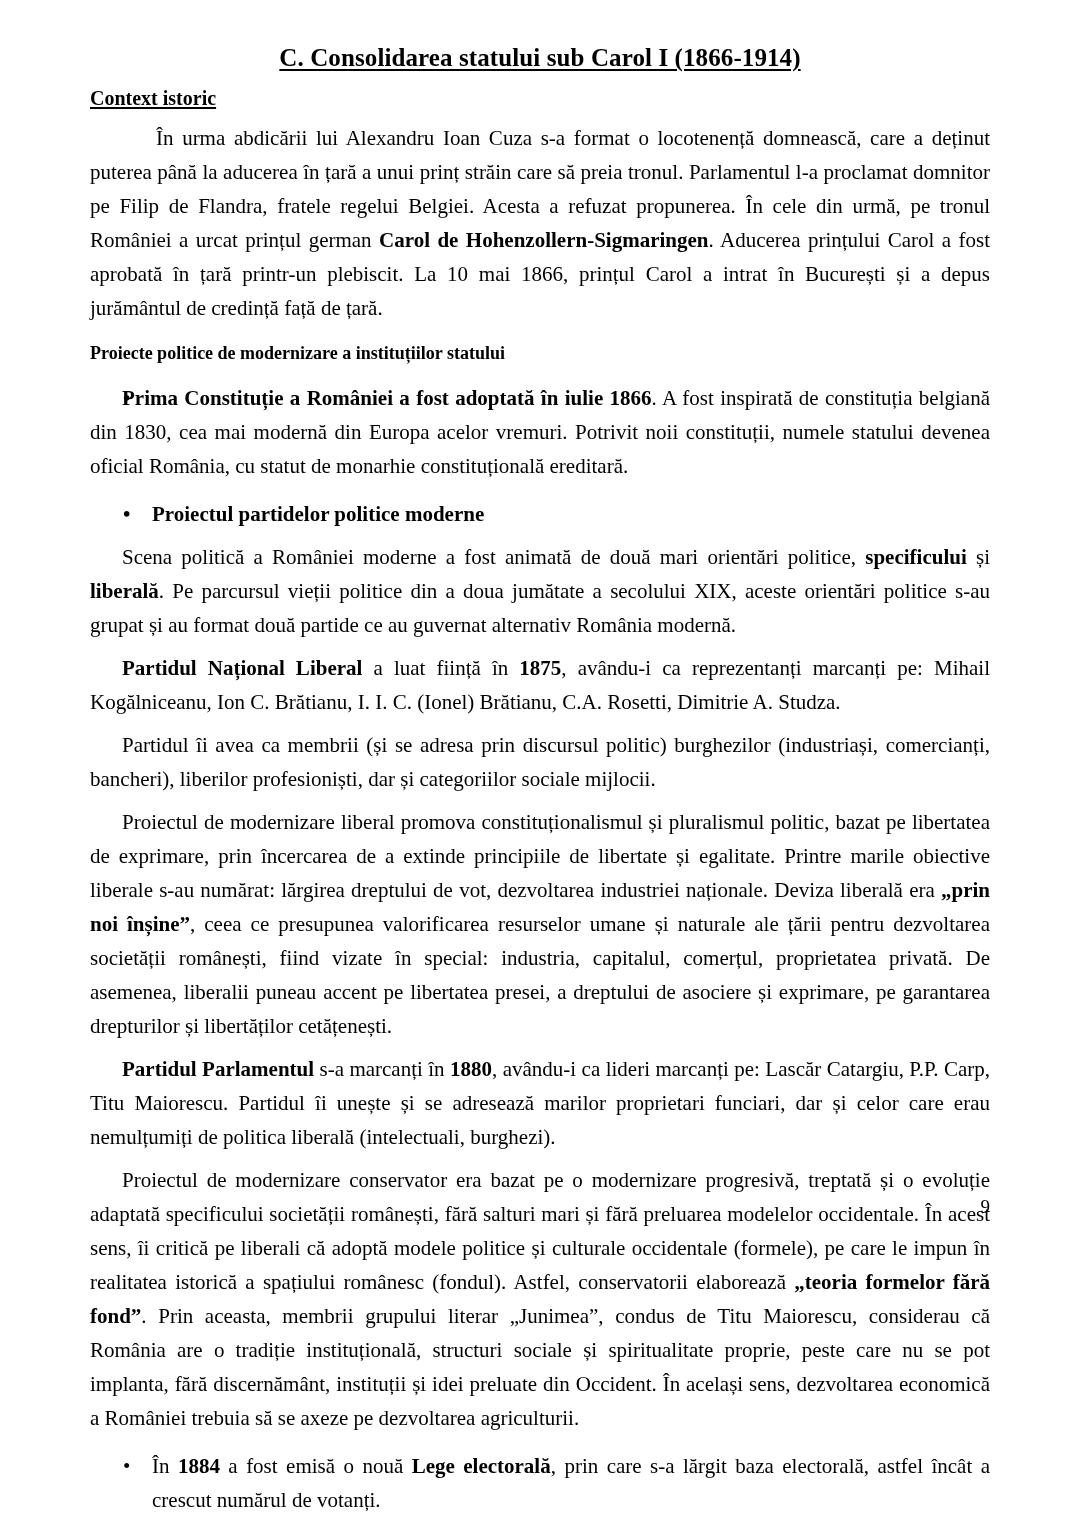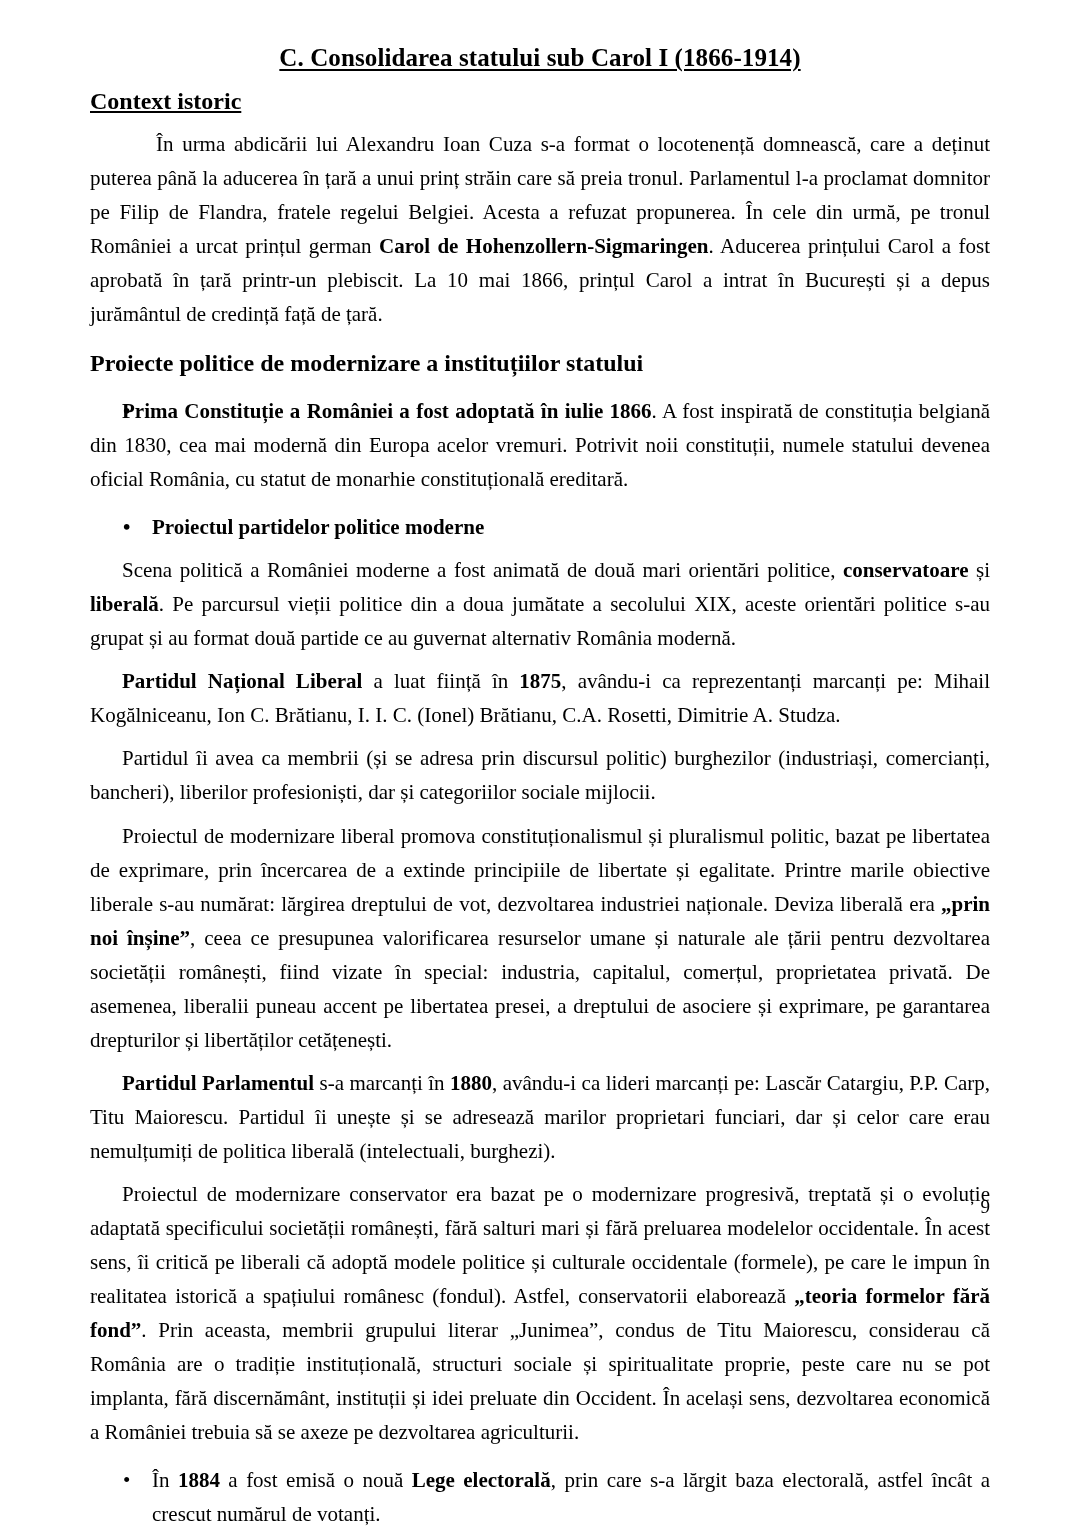--- a/index.html
+++ b/index.html
@@ -34,34 +34,34 @@
     letter-spacing: 0.1px;
   }
   .doc-title .u {
     text-decoration: underline;
     text-underline-offset: 3px;
     text-decoration-thickness: 2px;
   }
 
   
   .section-heading {
-    font-size: 24px;
+    font-size: 20px;
     font-weight: bold;
     margin: 12px 0 4px 0;
     line-height: 1.35;
   }
   .section-heading .u {
     text-decoration: underline;
     text-underline-offset: 2px;
     text-decoration-thickness: 2px;
   }
 
   
   .sub-heading {
-    font-size: 24px;
+    font-size: 18px;
     font-weight: bold;
     margin: 16px 0 4px 0;
     line-height: 1.4;
   }
 
   
   p.body {
     font-size: 21px;
     line-height: 1.62;
     text-align: justify;
@@ -131,21 +131,21 @@
   <ul class="bullets">
     <li class="heading-item"><span class="bullet-dot">•</span></li>
   </ul>
 
   <p class="body tight"><b>Prima Constituție a României a fost adoptată în iulie 1866</b><span>. A fost inspirată de constituția belgiană din 1830, cea mai modernă din Europa acelor vremuri. Potrivit noii constituții, numele statului devenea oficial România, cu statut de monarhie constituțională ereditară.</span></p>
 
   <ul class="bullets">
     <li class="heading-item"><span class="bullet-dot">•</span><span>Proiectul partidelor politice moderne</span></li>
   </ul>
 
-  <p class="body tight"><span>Scena politică a României moderne a fost animată de două mari orientări politice, </span><b>conservatoare</b><span> și </span><b>liberală</b><span>. Pe parcursul vieții politice din a doua jumătate a secolului XIX, aceste orientări politice s-au grupat și au format două partide ce au guvernat alternativ România modernă.</span></p>
+  <p class="body tight"><span>Scena politică a României moderne a fost animată de două mari orientări politice, </span><b>specificului</b><span> și </span><b>liberală</b><span>. Pe parcursul vieții politice din a doua jumătate a secolului XIX, aceste orientări politice s-au grupat și au format două partide ce au guvernat alternativ România modernă.</span></p>
 
   <p class="body"><b>Partidul Național Liberal</b><span> a luat ființă în </span><b>1875</b><span>, avându-i ca reprezentanți marcanți pe: Mihail Kogălniceanu, Ion C. Brătianu, I. I. C. (Ionel) Brătianu, C.A. Rosetti, Dimitrie A. Studza.</span></p>
 
   <p class="body">Partidul îi avea ca membrii (și se adresa prin discursul politic) burghezilor (industriași, comercianți, bancheri), liberilor profesioniști, dar și categoriilor sociale mijlocii.</p>
 
   <p class="body"><span>Proiectul de modernizare liberal promova constituționalismul și pluralismul politic, bazat pe libertatea de exprimare, prin încercarea de a extinde principiile de libertate și egalitate. Printre marile obiective liberale s-au numărat: lărgirea dreptului de vot, dezvoltarea industriei naționale. Deviza liberală era </span><b>„prin noi înșine”</b><span>, ceea ce presupunea valorificarea resurselor umane și naturale ale țării pentru dezvoltarea societății românești, fiind vizate în special: industria, capitalul, comerțul, proprietatea privată. De asemenea, liberalii puneau accent pe libertatea presei, a dreptului de asociere și exprimare, pe garantarea drepturilor și libertăților cetățenești.</span></p>
 
   <p class="body"><b>Partidul Parlamentul</b><span>  s-a marcanți în </span><b>1880</b><span>, avându-i ca lideri marcanți pe: Lascăr Catargiu, P.P. Carp, Titu Maiorescu. Partidul îi unește și se adresează marilor proprietari funciari, dar și celor care erau nemulțumiți de politica liberală (intelectuali, burghezi).</span></p>
 
   <p class="body"><span>Proiectul de modernizare conservator era bazat pe o modernizare progresivă, treptată și o evoluție adaptată specificului societății românești, fără salturi mari și fără preluarea modelelor occidentale. În acest sens, îi critică pe liberali că adoptă modele politice și culturale occidentale (formele), pe care le impun în realitatea istorică a spațiului românesc (fondul). Astfel, conservatorii elaborează </span><b>„teoria formelor fără fond”</b><span>.  Prin aceasta, membrii grupului literar „Junimea”, condus de Titu Maiorescu, considerau că România are o tradiție instituțională, structuri sociale și spiritualitate proprie, peste care nu se pot implanta, fără discernământ, instituții și idei preluate din Occident. În același sens, dezvoltarea economică a României trebuia să se axeze pe dezvoltarea agriculturii.</span></p>

